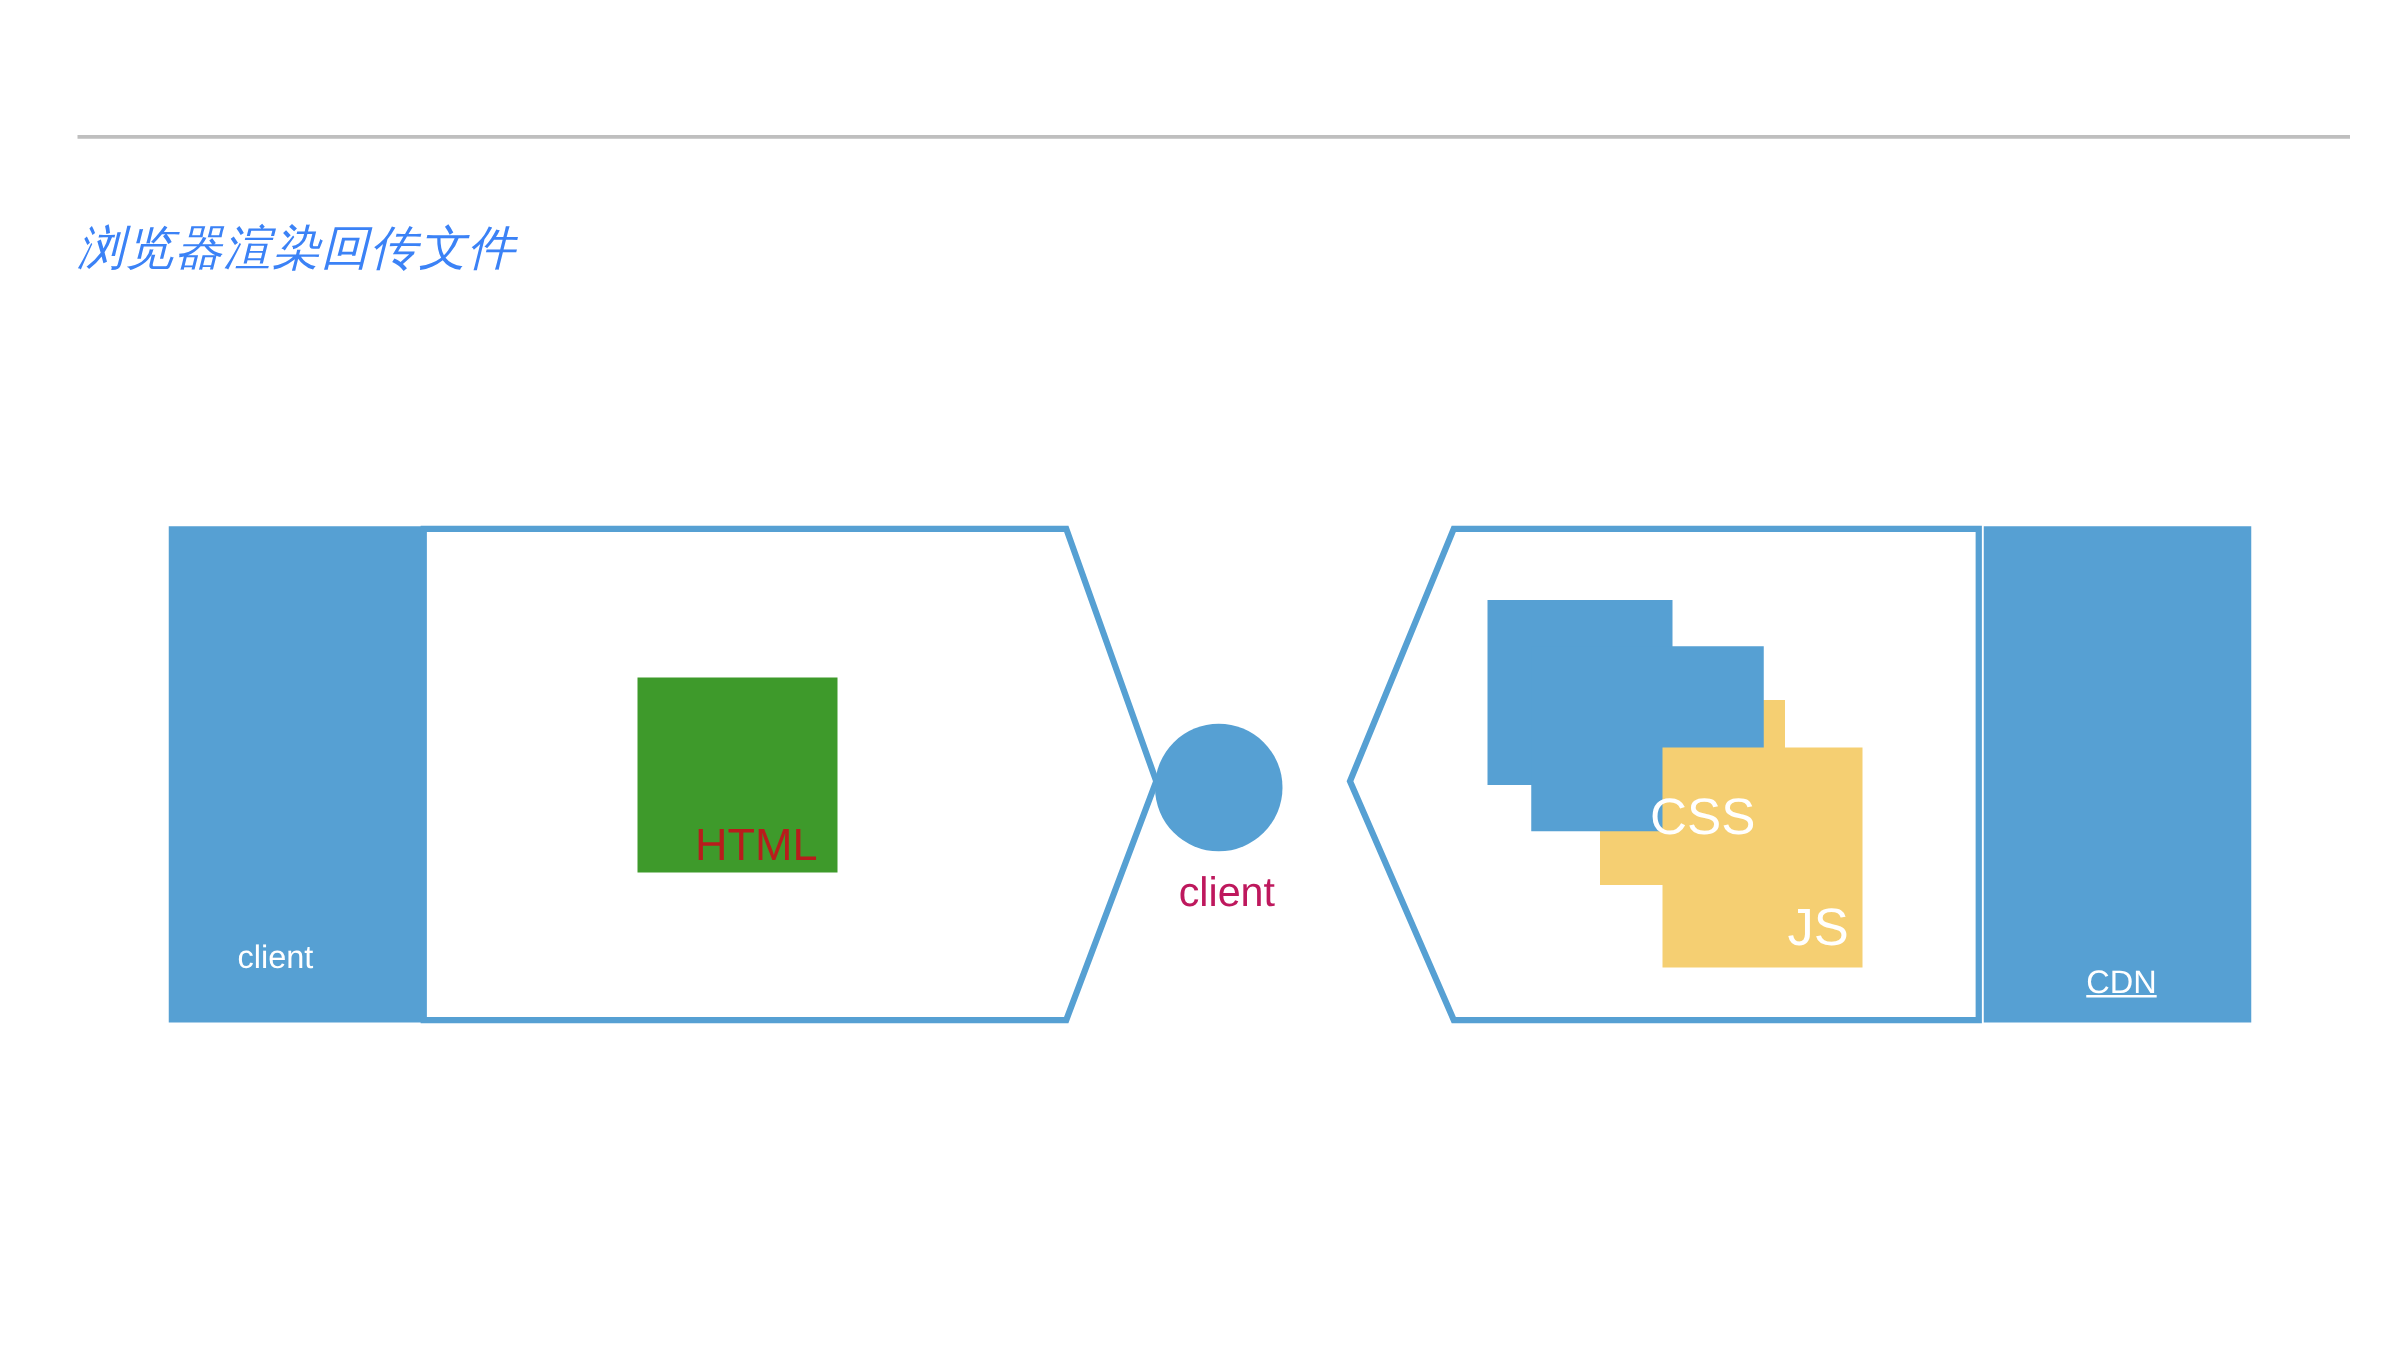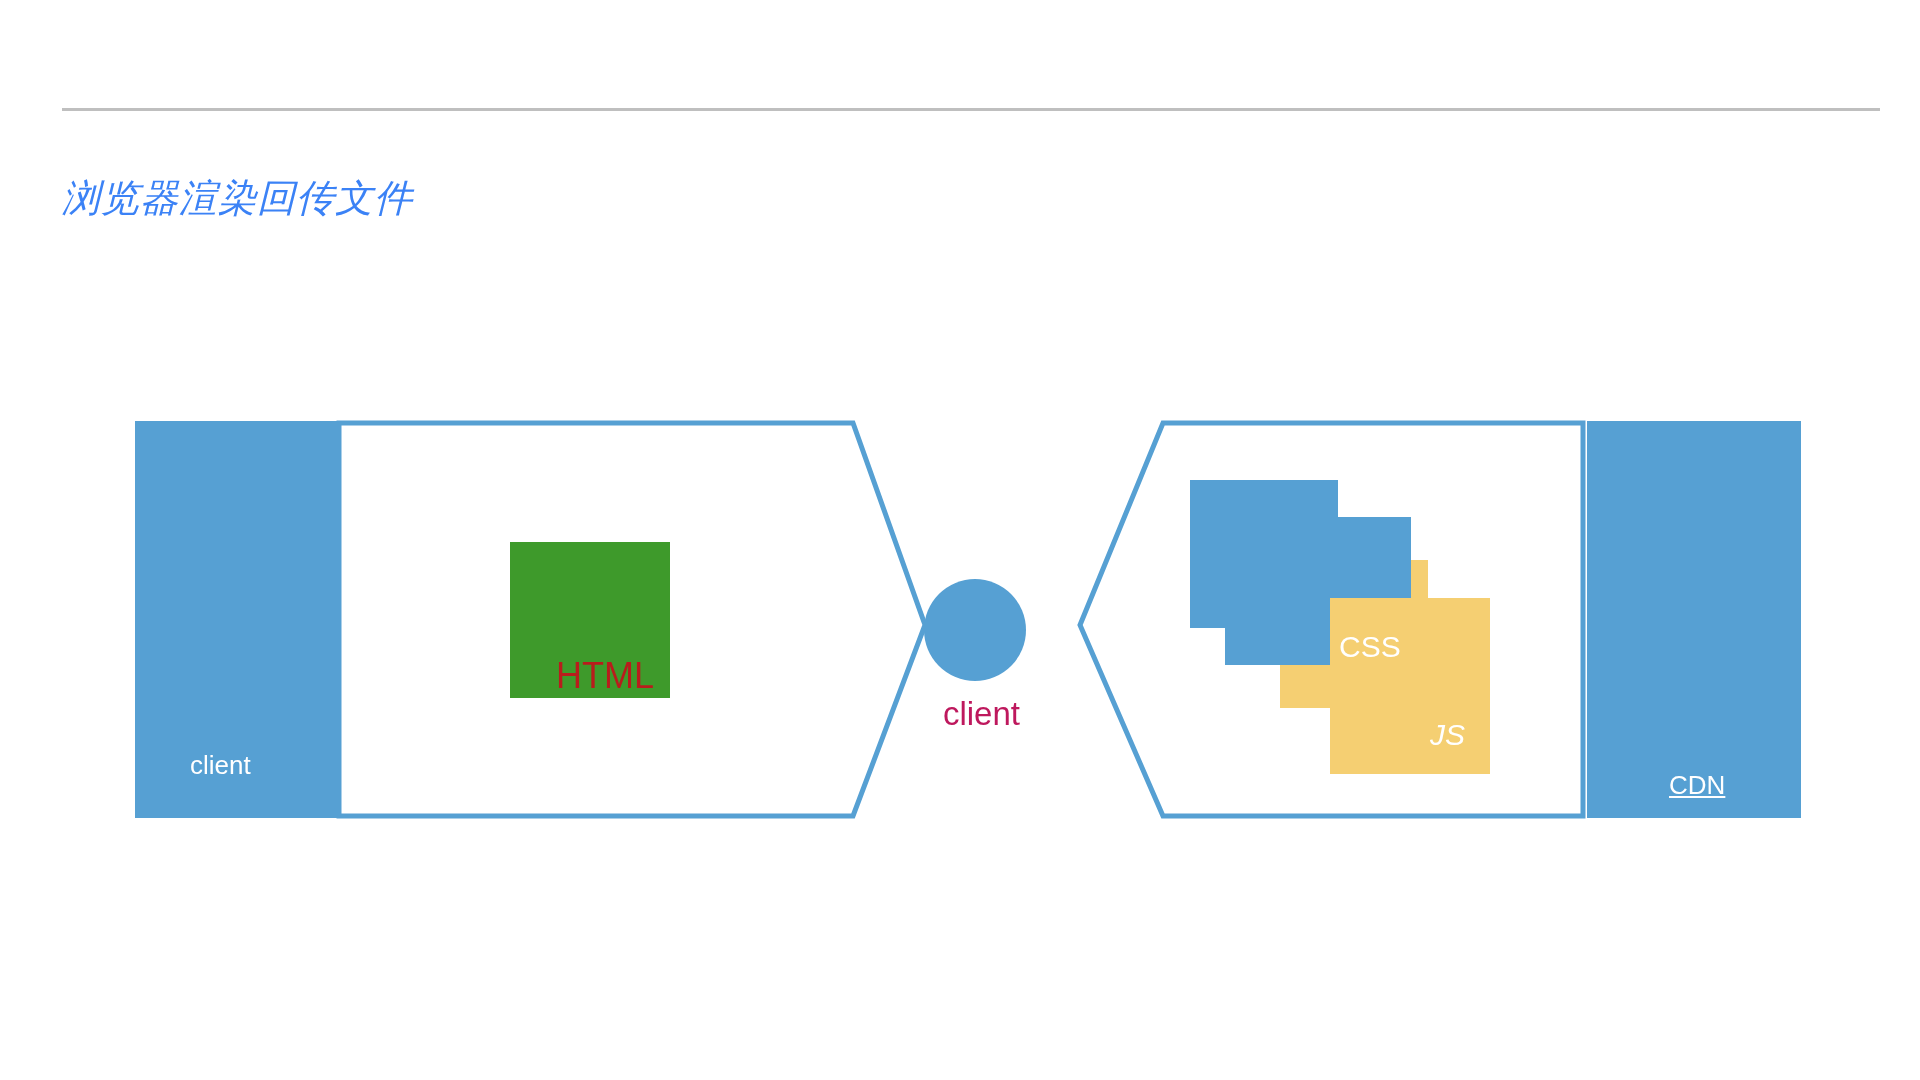--- a/index.html
+++ b/index.html
@@ -100,33 +100,31 @@
     left: 556px;
     top: 655px;
     font-size: 36px;
     color: #b91c1c;
     white-space: nowrap;
   }
   .label-css {
     position: absolute;
     left: 1320px;
     top: 630px;
-    font-size: 30px;
+    font-size: 41px;
     color: #ffffff;
     white-space: nowrap;
-    margin-left: 19px;
   }
   .label-js {
     position: absolute;
     left: 1430px;
     top: 718px;
-    font-size: 30px;
+    font-size: 42px;
     color: #ffffff;
     white-space: nowrap;
-    font-style: italic;
   }
 </style>
 </head>
 <body>
 
 <div class="slide-header">
   <div class="header-rule"></div>
 </div>
 
 <div class="slide-title">浏览器渲染回传文件</div>

